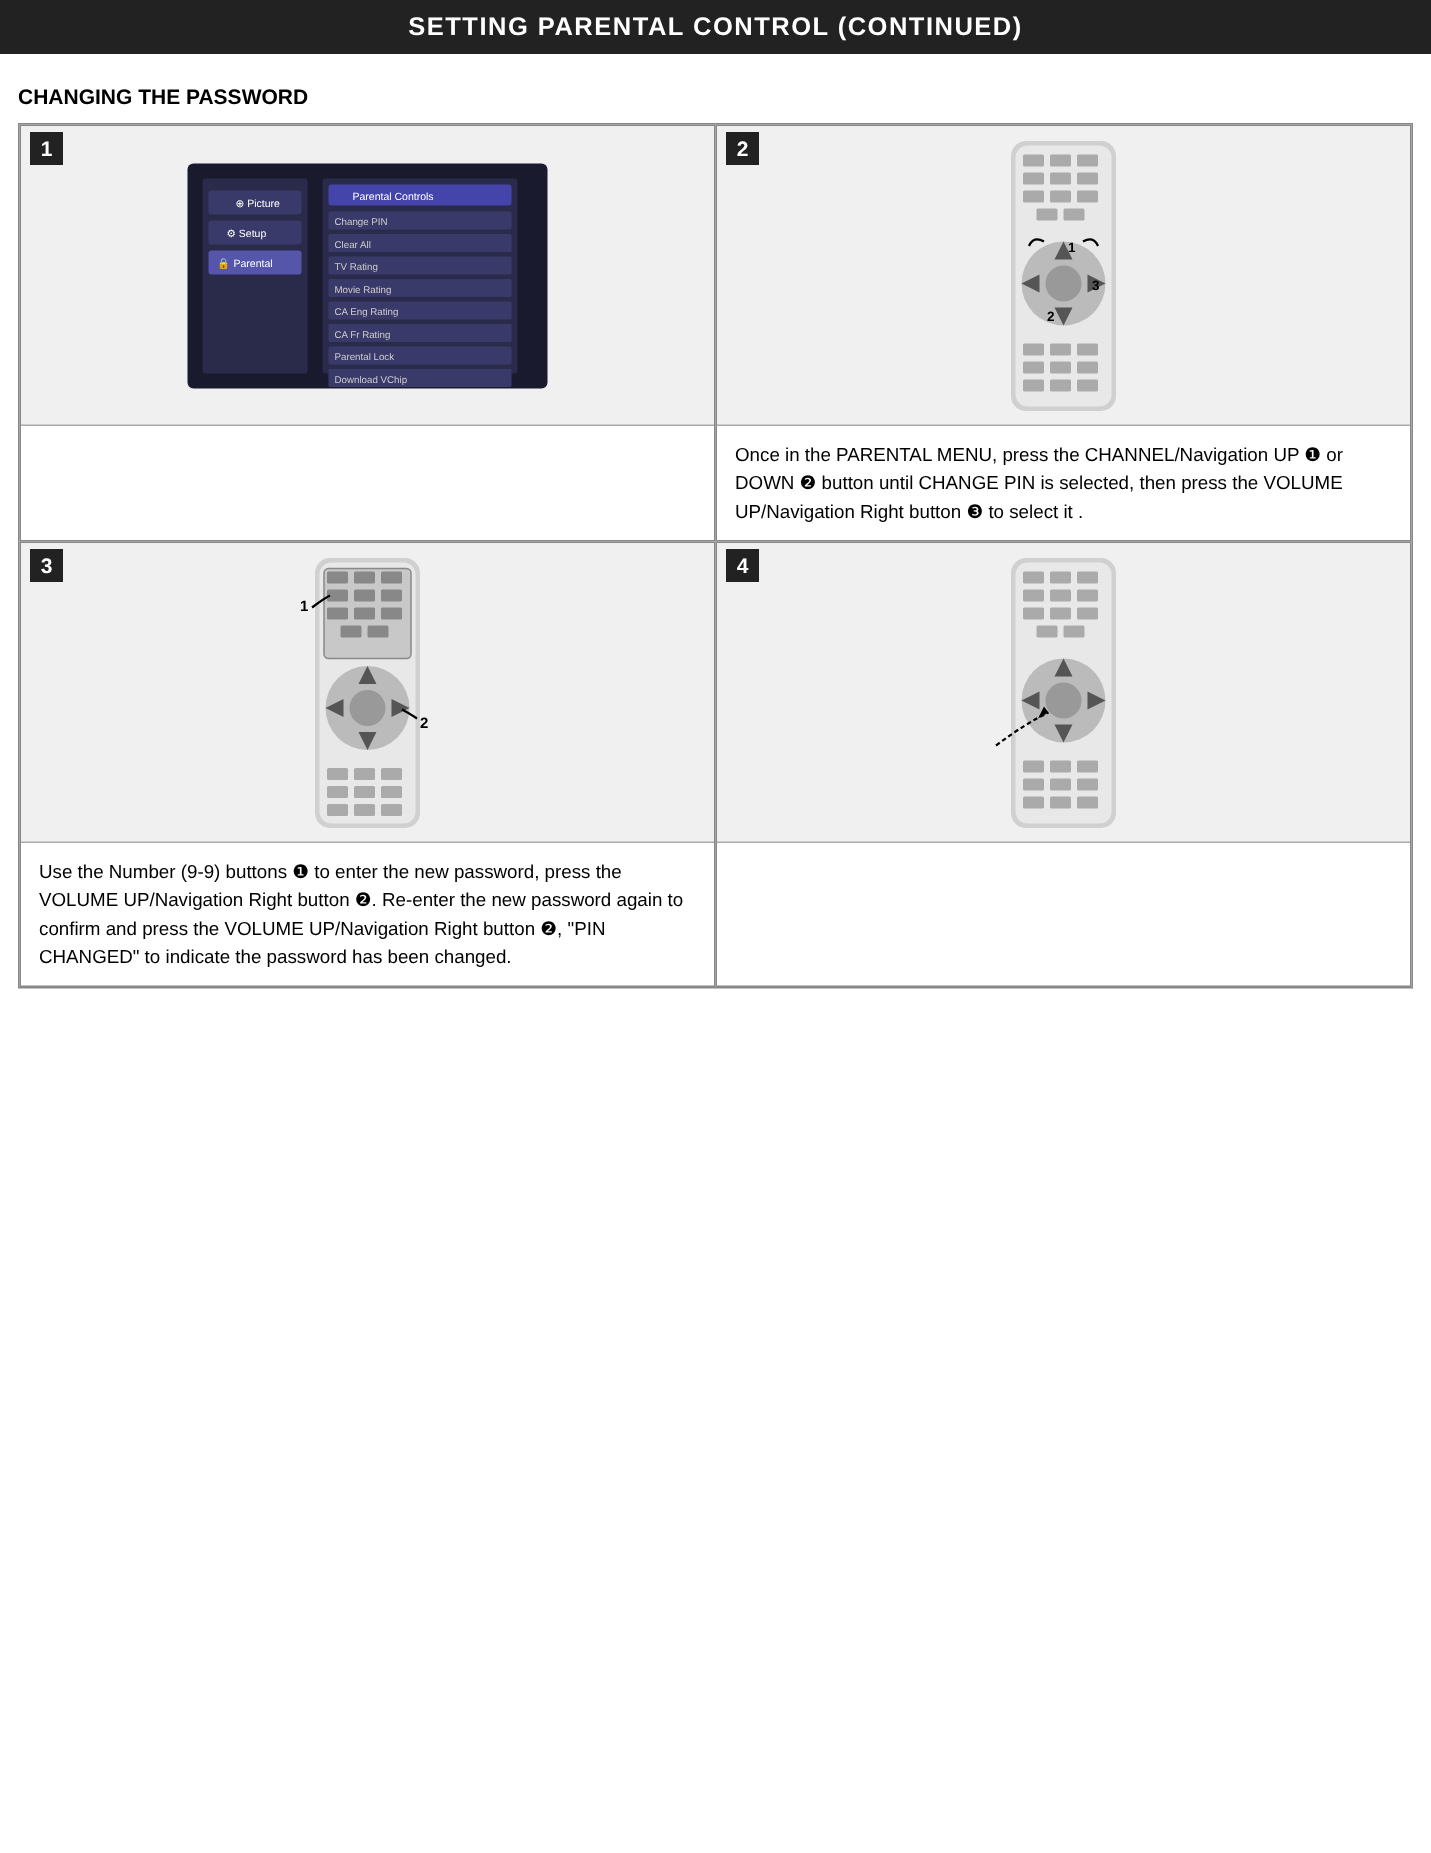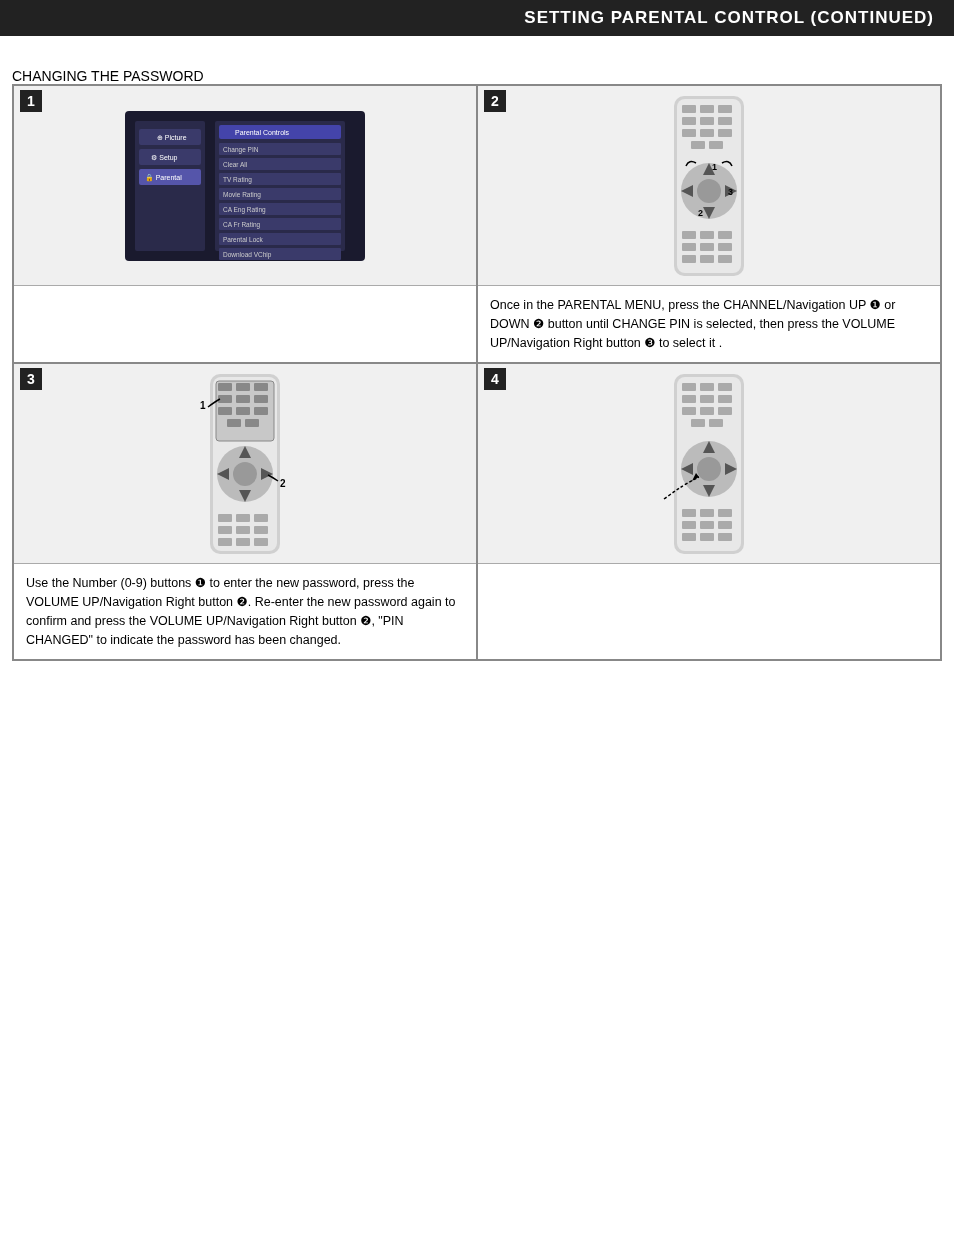--- a/index.html
+++ b/index.html
@@ -19,40 +19,41 @@
       display: flex;
       flex-direction: column;
       align-items: center;
     }
 
     
     .page-header {
       width: 100%;
       background: #222;
       padding: 8px 20px;
-      text-align: right;
-      margin-bottom: 32px;
+      text-align: center;
+      margin-bottom: 20px;
     }
     .page-header h1 {
       color: #fff;
       font-size: 17px;
       font-weight: bold;
       letter-spacing: 1px;
       text-transform: uppercase;
     }
 
     .main-content {
       width: 930px;
       margin: 0 auto;
     }
 
     
     .section-title {
       font-size: 14px;
-      font-weight: normal;
+      font-weight: bold;
+      margin-bottom: 10px;
       text-transform: uppercase;
     }
 
     
     .steps-grid {
       display: grid;
       grid-template-columns: 1fr 1fr;
       gap: 0;
       border: 1px solid #888;
     }
@@ -260,21 +261,21 @@
             <rect x="56" y="145" width="14" height="8" fill="#aaa" rx="1"></rect>
             <rect x="74" y="145" width="14" height="8" fill="#aaa" rx="1"></rect>
             <rect x="38" y="157" width="14" height="8" fill="#aaa" rx="1"></rect>
             <rect x="56" y="157" width="14" height="8" fill="#aaa" rx="1"></rect>
             <rect x="74" y="157" width="14" height="8" fill="#aaa" rx="1"></rect>
             <rect x="38" y="169" width="14" height="8" fill="#aaa" rx="1"></rect>
             <rect x="56" y="169" width="14" height="8" fill="#aaa" rx="1"></rect>
             <rect x="74" y="169" width="14" height="8" fill="#aaa" rx="1"></rect>
           </svg>
         </div>
-        <div class="step-description">Use the Number (0-9) buttons ❶ to enter the new password, press the VOLUME UP/Navigation Right button ❷. Re-enter the new password again to confirm and press the VOLUME UP/Navigation Right button ❷, "PIN CHANGED" to indicate the password has been changed.</div>
+        <div class="step-description">Use the Number (9-9) buttons ❶ to enter the new password, press the VOLUME UP/Navigation Right button ❷. Re-enter the new password again to confirm and press the VOLUME UP/Navigation Right button ❷, "PIN CHANGED" to indicate the password has been changed.</div>
       </div>
 
       <div class="step-cell">
         <div class="step-image-area">
           <span class="step-number">4</span>
 
           <svg width="130" height="190" viewBox="0 0 130 190">
 
             <rect x="30" y="5" width="70" height="180" fill="#d0d0d0" rx="10"></rect>
             <rect x="33" y="8" width="64" height="174" fill="#e8e8e8" rx="8"></rect>

